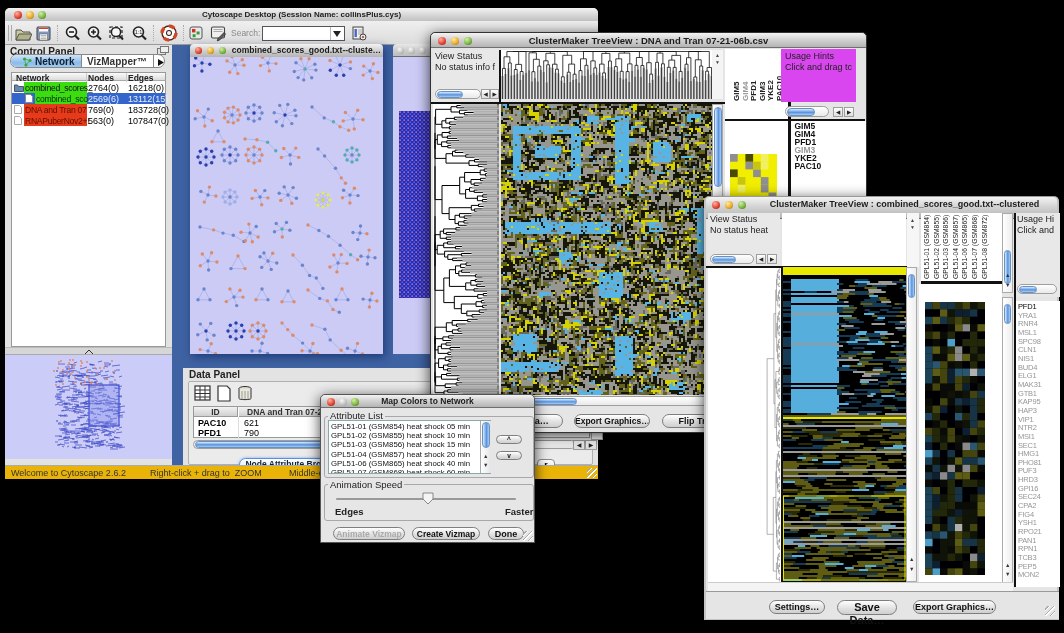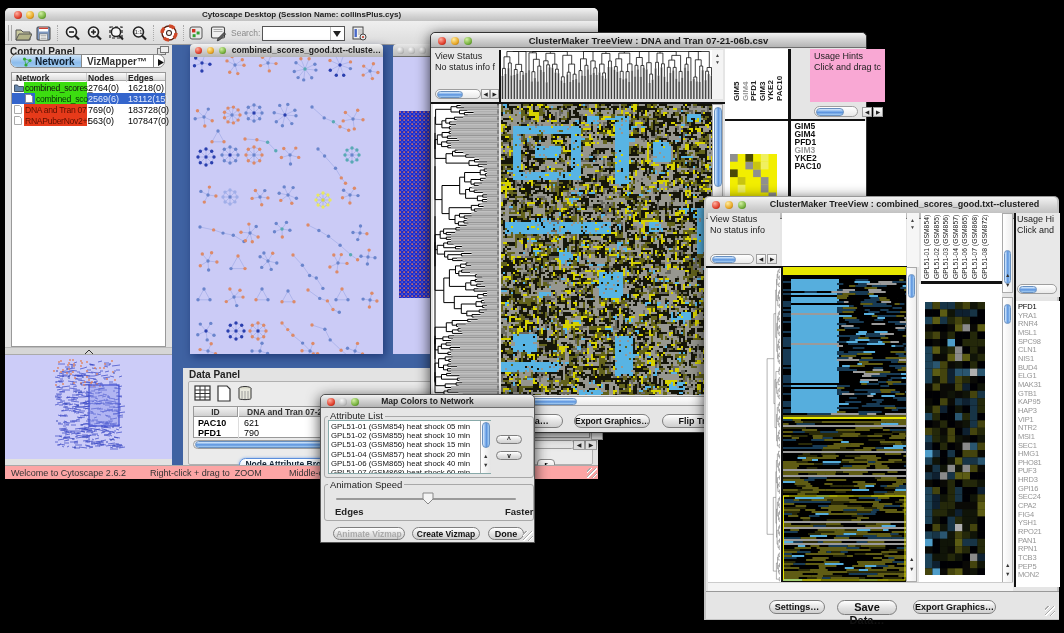--- a/index.html
+++ b/index.html
@@ -298,21 +298,21 @@
      <div class="track abs" style="left:4px;top:58px;width:383px;height:9px"></div>
      <div class="cap" style="left:6px;top:59px;width:130px;height:7px"></div>
      <div class="arrbox" style="left:384px;top:58px;width:12px;height:10px;font-size:6px;line-height:9px">◀</div>
      <div class="arrbox" style="left:396px;top:58px;width:12px;height:10px;font-size:6px;line-height:9px">▶</div>
      <div class="abs" style="left:402px;top:24px;width:12px;height:34px;background:#fff;border:1px solid #aaa"></div>
      <div class="abs" style="left:50px;top:76px;width:100px;height:13px;border:1.5px solid #5b8edc;border-radius:7px;background:linear-gradient(#fff,#dce8f8);font-size:8.5px;font-weight:bold;color:#123;text-align:center;line-height:11px;box-shadow:0 0 3px #7aa8e8">Node Attribute Brows</div>
      <div class="abs" style="left:348px;top:77px;width:18px;height:12px;border:1px solid #888;border-radius:4px;background:linear-gradient(#fff,#ddd);font-size:8.5px;font-weight:bold;text-align:center;line-height:11px">r</div>
    </div>
  </div>
 
- <div class="abs" style="left:0;top:457px;width:593px;height:14px;background:#fca5a5;border-top:1px solid #aaa;font-size:9px;color:#333">
+ <div class="abs" style="left:0;top:457px;width:593px;height:14px;background:#eab308;border-top:1px solid #aaa;font-size:9px;color:#333">
    <div class="abs" style="left:6px;top:2px">Welcome to Cytoscape 2.6.2</div>
    <div class="abs" style="left:145px;top:2px">Right-click + drag to&nbsp; ZOOM</div>
    <div class="abs" style="left:284px;top:2px">Middle-click + drag to PAN</div>
  </div>
  <div class="grip" style="right:1px;bottom:1px"></div>
 </div>
 
 <div class="abs" style="left:190px;top:44px;width:193px;height:310px;border-radius:4px 4px 0 0;box-shadow:2px 3px 8px rgba(0,20,80,.5)">
  <div class="tbar" style="height:14px;font-size:8.5px;line-height:13px;border-radius:4px 4px 0 0;padding-left:40px;white-space:nowrap;overflow:hidden">combined_scores_good.txt--cluste…</div>
  <div class="lt r" style="left:5px;top:3px;width:7px;height:7px"></div>
@@ -863,21 +863,21 @@
         <rect x="7.7" y="23.1" width="7.7" height="7.7" fill="#c8c410"></rect>
         <rect x="23.1" y="7.7" width="7.7" height="7.7" fill="#c8c410"></rect>
         <rect x="30.8" y="7.7" width="7.7" height="7.7" fill="#f0f060"></rect>
         <rect x="7.7" y="30.8" width="7.7" height="7.7" fill="#f0f060"></rect>
         <rect x="30.8" y="0.0" width="7.7" height="7.7" fill="#f0f060"></rect>
       </svg>
     </div>
 
  <div class="abs" style="left:357px;top:16px;width:2.5px;height:347px;background:#111"></div>
 
- <div class="abs" style="left:379px;top:16px;width:75px;height:53px;background:#f9a8d4">
+ <div class="abs" style="left:350px;top:16px;width:75px;height:53px;background:#d946ef">
    <div class="abs" style="left:4px;top:2px;font-size:9px;color:#222;white-space:nowrap">Usage Hints</div>
    <div class="abs" style="left:4px;top:13px;font-size:9px;color:#222;white-space:nowrap">Click and drag tc</div>
    <div class="track abs" style="left:4px;top:57px;width:44px;height:11px"></div>
    <div class="cap" style="left:6px;top:59px;width:28px;height:8px"></div>
    <div class="arrbox" style="left:52px;top:58px;width:10px;height:10px;font-size:5.5px;line-height:9px">◀</div>
    <div class="arrbox" style="left:63px;top:58px;width:10px;height:10px;font-size:5.5px;line-height:9px">▶</div>
  </div>
 
  <div class="abs" style="left:359.5px;top:88px;width:75px;height:275px;background:#fff">
    <div class="abs" style="left:4px;top:1px;font-size:8.5px;font-weight:bold;color:#111;line-height:8px">GIM5<br>GIM4<br>PFD1<br><span style="color:#999">GIM3</span><br>YKE2<br>PAC10</div>
@@ -1190,21 +1190,21 @@
 </div>
 
 <div class="win" style="left:704px;top:196px;width:355px;height:424px;background:#e5e5e5;border:1px solid #999;border-left:2px solid #c4c4c4;border-right:2px solid #c4c4c4;border-bottom:2px solid #c4c4c4">
  <div class="tbar" style="height:22px;font-size:9px;line-height:15px;padding-left:46px;white-space:nowrap;overflow:hidden">ClusterMaker TreeView : combined_scores_good.txt--clustered</div>
  <div class="lt r" style="left:6px;top:4px;width:8px;height:8px"></div>
  <div class="lt y" style="left:19px;top:4px;width:8px;height:8px"></div>
  <div class="lt g" style="left:32px;top:4px;width:8px;height:8px"></div>
 
  <div class="abs" style="left:2px;top:16px;width:72px;height:54px;background:#e8e8e8">
   <div class="abs" style="left:2px;top:1px;font-size:9px;color:#222">View Status</div>
-  <div class="abs" style="left:2px;top:12px;font-size:9px;color:#222;white-space:nowrap">No status info</div>
+  <div class="abs" style="left:2px;top:12px;font-size:9px;color:#222;white-space:nowrap">No status heat</div>
   <div class="track abs" style="left:2px;top:41px;width:44px;height:10px"></div>
   <div class="cap" style="left:4px;top:42.5px;width:24px;height:7px"></div>
   <div class="arrbox" style="left:48px;top:41px;width:10px;height:10px;font-size:5.5px;line-height:9px">◀</div>
   <div class="arrbox" style="left:59px;top:41px;width:10px;height:10px;font-size:5.5px;line-height:9px">▶</div>
  </div>
 
  <div class="abs" style="left:76px;top:16px;width:124px;height:54px;background:#fff"></div>
  <div class="abs" style="left:201px;top:16px;width:12px;height:54px;background:#f6f6f6">
    <div class="abs" style="left:3px;top:4px;font-size:5px;color:#444">▲</div>
    <div class="abs" style="left:3px;top:11px;font-size:5px;color:#444">▼</div>

